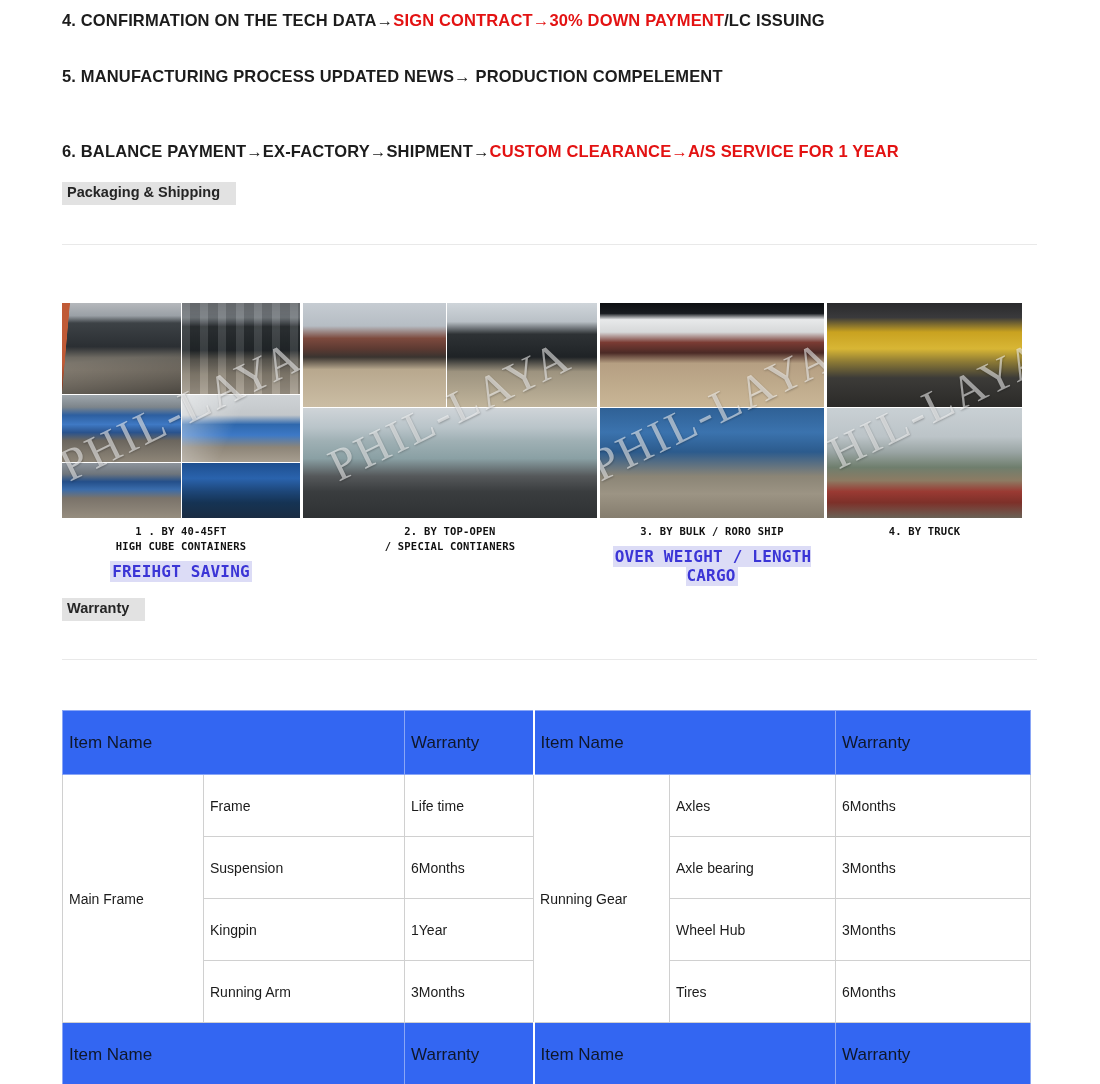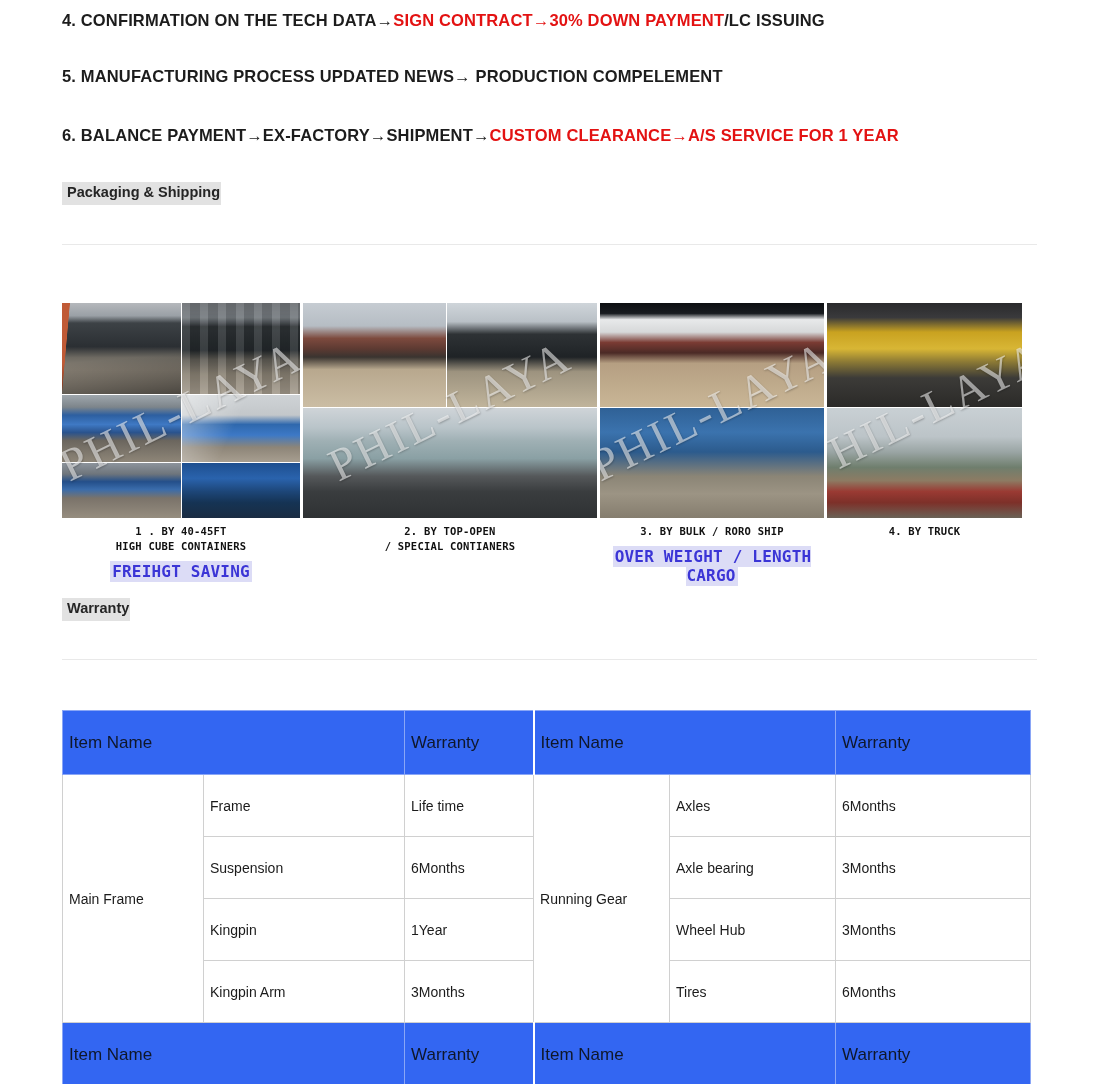--- a/index.html
+++ b/index.html
@@ -33,33 +33,33 @@
     font-family: "Liberation Sans", sans-serif;
     font-size: 16.5px;
     font-weight: 600;
     letter-spacing: 0.15px;
     color: #1c1c1c;
     white-space: nowrap;
     line-height: 1.2;
   }
   .step-line.l1 { position: absolute; top: 11px; left: 0; }
   .step-line.l2 { position: absolute; top: 67px; left: 0; }
-  .step-line.l3 { position: absolute; top: 126px; left: 0; }
+  .step-line.l3 { position: absolute; top: 142px; left: 0; }
   .red { color: #e31212; }
 
   
   .sec-head {
     position: absolute;
     left: 62px;
     font-family: "Liberation Sans", sans-serif;
     font-size: 14.5px;
     font-weight: bold;
     color: #252525;
     background: #e2e2e2;
-    padding: 3px 1px 4px 5px;
+    padding: 3px 16px 4px 5px;
     line-height: 1.1;
     display: inline-block;
   }
   #head-packaging { top: 182px; }
   #head-warranty  { top: 598px; }
 
   .divider {
     position: absolute;
     left: 62px;
     width: 975px;
@@ -373,21 +373,21 @@
       </tr>
 
       <tr>
         <td>Kingpin</td>
         <td>1Year</td>
         <td>Wheel Hub</td>
         <td>3Months</td>
       </tr>
 
       <tr>
-        <td>Kingpin Arm</td>
+        <td>Running Arm</td>
         <td>3Months</td>
         <td>Tires</td>
         <td>6Months</td>
       </tr>
 
       <tr class="hdr">
         <td colspan="2">Item Name</td>
         <td>Warranty</td>
         <td colspan="2" class="sep">Item Name</td>
         <td>Warranty</td>

